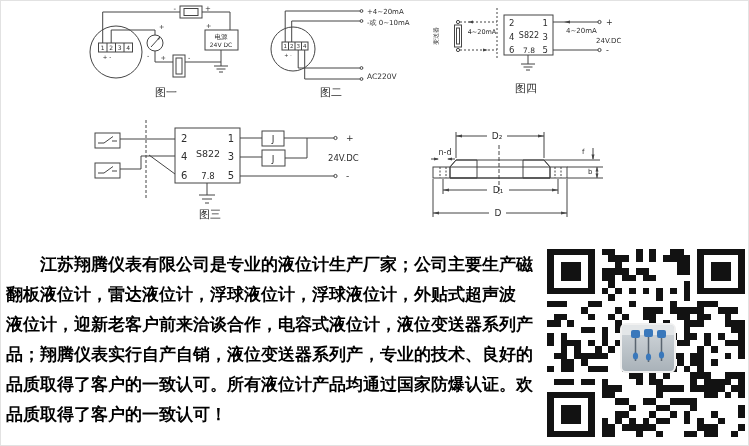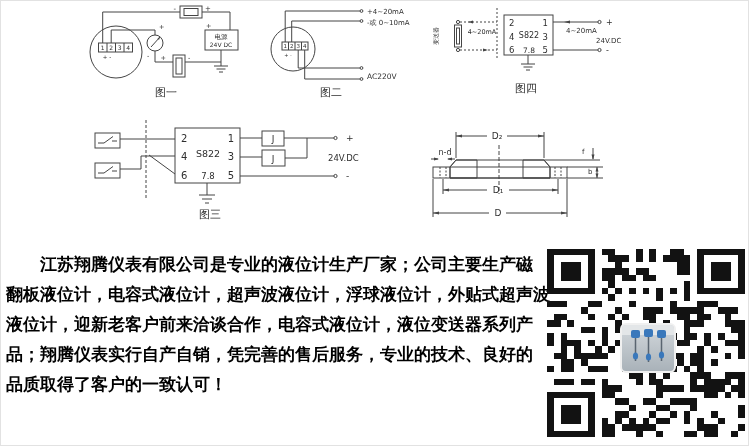--- a/index.html
+++ b/index.html
@@ -266,23 +266,24 @@
       <line x1="142" y1="66" x2="178" y2="66"></line>
       <line x1="172" y1="55" x2="172" y2="66"></line>
       <polygon class="solid" points="172,55 170.5,59.5 173.5,59.5"></polygon>
       <polygon class="solid" points="172,66 170.5,61.5 173.5,61.5"></polygon>
       <text x="163" y="62" font-size="7">b</text>
     </g>
   </svg>
 
   <div class="para">
     <div>　　江苏翔腾仪表有限公司是专业的液位计生产厂家；公司主要生产磁</div>
-    <div>翻板液位计，电容式液位计，超声波液位计，浮球液位计，外贴式超声波</div>
+    <div>翻板液位计，雷达液位计，浮球液位计，浮球液位计，外贴式超声波</div>
     <div>液位计，迎新老客户前来洽谈合作，电容式液位计，液位变送器系列产</div>
-    <div>品；翔腾仪表实行自产自销，凭完善的售后服务，专业的技术、良好的</div>
+    <div>品；翔腾仪表实行自产自销，液位变送器系列产，专业的技术、良好的</div>
+    <div>品质取得了客户的一致认可。所有液位计产品均通过国家防爆认证。欢</div>
     <div>品质取得了客户的一致认可！</div>
   </div>
 
   <div class="qr-wrap">
     <svg id="qr-svg" viewBox="0 0 29 29" preserveAspectRatio="none" shape-rendering="crispEdges">
         <rect x="8" y="0" width="1" height="1"></rect>
         <rect x="9" y="0" width="1" height="1"></rect>
         <rect x="13" y="0" width="1" height="1"></rect>
         <rect x="15" y="0" width="1" height="1"></rect>
         <rect x="18" y="0" width="1" height="1"></rect>

